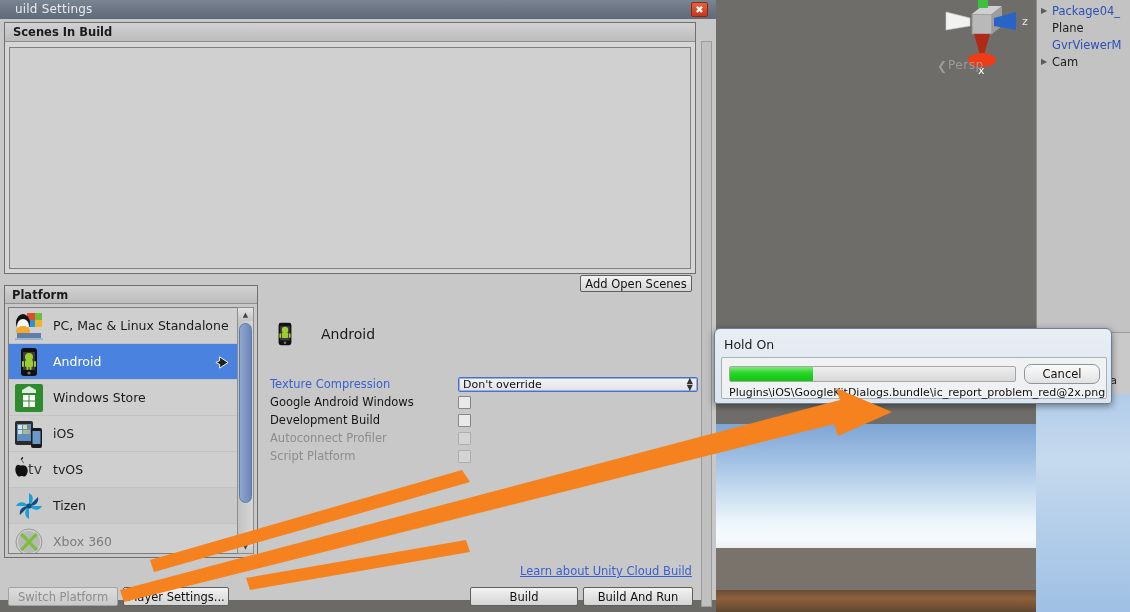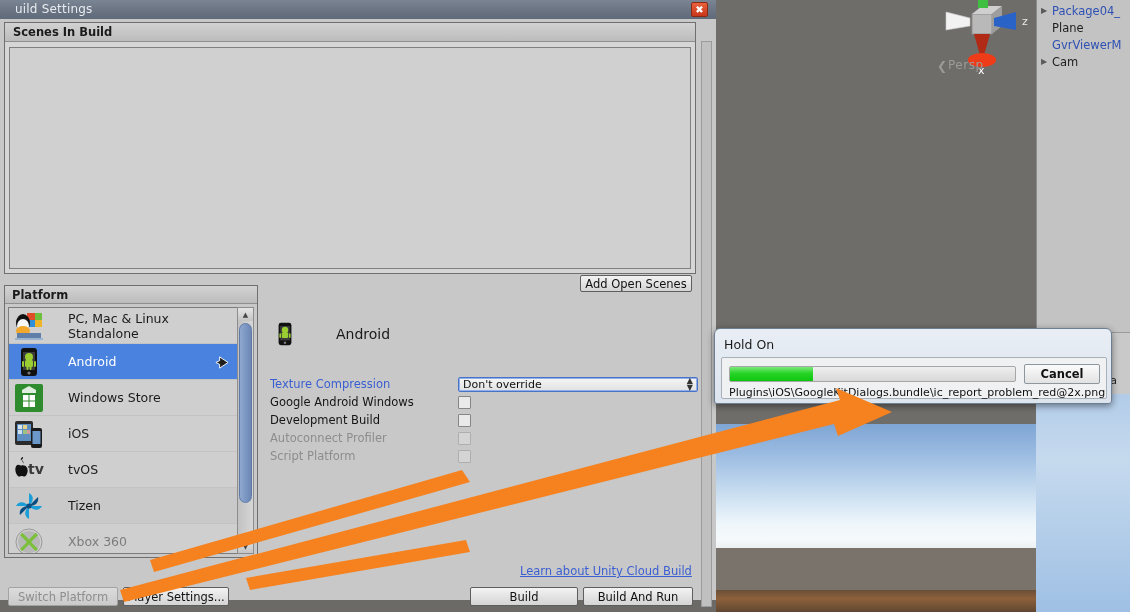--- a/index.html
+++ b/index.html
@@ -73,22 +73,22 @@
   .platform-header { height:18px; background:linear-gradient(to bottom,#d2d2d2,#bcbcbc);
                      border-bottom:1px solid #8f8f8f; display:flex; align-items:center; padding-left:7px;
                      font-size:11.5px; font-weight:bold; color:#1b1b1b; }
   .platform-list { position:absolute; left:3px; top:21px; width:230px; bottom:3px;
                    background:#cfcfcf; border:1px solid #7d7d7d; overflow:hidden; }
   .p-row { height:36px; display:flex; align-items:center; padding-left:5px; font-size:12.5px; color:#1a1a1a;
            border-bottom:1px solid #c3c3c3; position:relative; }
   .p-row.alt { background:#c9c9c9; }
   .p-row.selected { background:#4a82df; color:#fff; }
   .p-row.disabled { color:#7c7c7c; }
-  .p-ico { width:30px; height:30px; margin-right:24px; flex:0 0 30px;
-           display:flex; align-items:center; justify-content:center;font-weight:bold; }
+  .p-ico { width:30px; height:30px; margin-right:9px; flex:0 0 30px;
+           display:flex; align-items:center; justify-content:center; }
   .unity-mark { position:absolute; right:8px; top:11px; width:15px; height:15px; }
 
   .p-scroll { position:absolute; right:3px; top:21px; width:17px; bottom:3px;
               background:linear-gradient(to right,#c2c2c2,#d6d6d6); border:1px solid #8d8d8d; }
   .p-scroll-btn { height:13px; display:flex; align-items:center; justify-content:center;
                   font-size:7px; color:#444; background:linear-gradient(to bottom,#e4e4e4,#c4c4c4); }
   .p-scroll-thumb { position:absolute; left:1px; top:15px; width:13px; height:180px;
                     background:linear-gradient(to right,#8fa8cf,#7c97c4 50%,#6e87b4);
                     border:1px solid #5f7aa8; border-radius:7px; }
 
@@ -128,22 +128,22 @@
             box-shadow:0 2px 7px rgba(0,0,0,.45); }
   .dlg-title { position:absolute; left:9px; top:8px; font-size:12.5px; color:#1b1b1b; }
   .dlg-inner { position:absolute; left:6px; top:28px; width:386px; height:42px;
                background:#eff1f2; border:1px solid #a9b0b8; border-radius:2px; }
   .progress-track { position:absolute; left:7px; top:8px; width:287px; height:16px;
                     background:linear-gradient(to bottom,#efefef,#d8d8d8);
                     border:1px solid #a6a6a6; border-radius:2px; overflow:hidden; }
   .progress-fill { height:100%; background:linear-gradient(to bottom,#7ce87c 0%,#27d427 45%,#0ec60e 100%); }
   .dlg-cancel { position:absolute; right:6px; top:6px; width:76px; height:20px;
                 background:linear-gradient(to bottom,#fbfbfb,#e2e2e2);
-                border:1px solid #8d959d; border-radius:2px; font-size:11.5px; color:#111;
-                display:flex; align-items:center; justify-content:center;font-weight:bold; }
+                border:1px solid #8d959d; border-radius:7px; font-size:11.5px; color:#111;
+                display:flex; align-items:center; justify-content:center; }
   .dlg-path { position:absolute; left:7px; top:28px; font-size:11px; color:#111; white-space:nowrap; }
 
   
   .annot { position:absolute; left:0; top:0; width:1130px; height:612px; pointer-events:none; }
   .bubble { position:absolute; left:192px; top:478px; width:262px; height:62px;
             background:#fff; border:4px solid #f07d1a; border-radius:30px;
             display:flex; align-items:center; justify-content:center; }
   .bubble-text { font-size:14px; color:#e03c21; letter-spacing:2px;
                  font-family:"DejaVu Sans", sans-serif; }
 </style>

